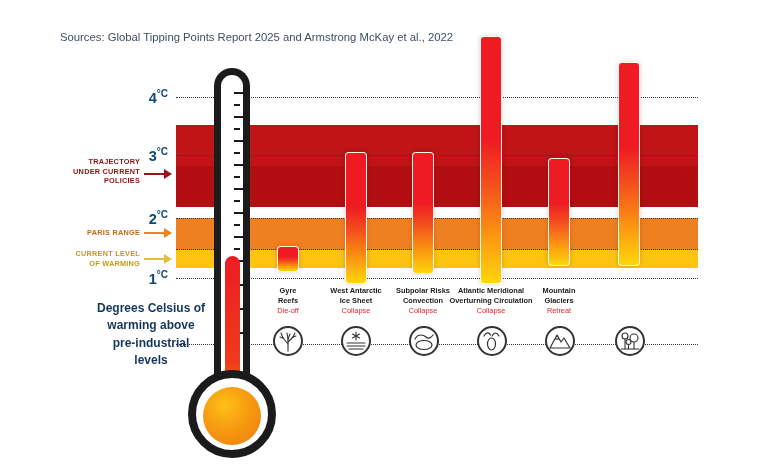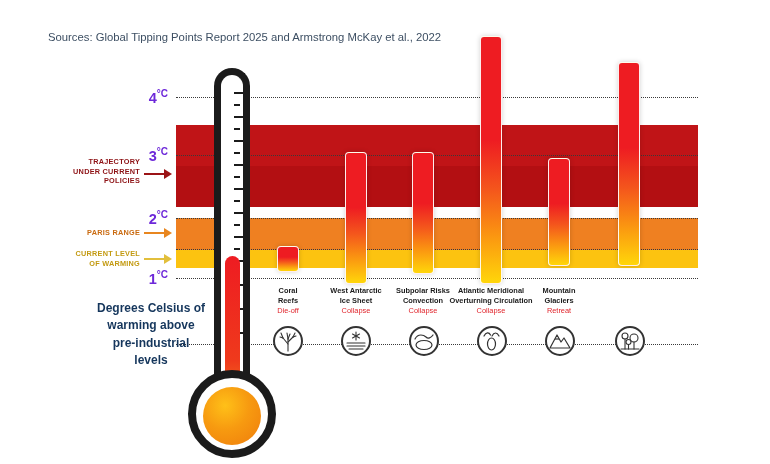--- a/index.html
+++ b/index.html
@@ -11,21 +11,21 @@
   }
   #root { position: relative; width: 770px; height: 464px; background: #fff; }
 
   
   .title {
     position: absolute; left: 48px; top: 10px;
     font-size: 13.2px; font-weight: bold; color: #15365c;
     letter-spacing: -0.1px; white-space: nowrap;
   }
   .subtitle {
-    position: absolute; left: 48px; top: 31px;
+    position: absolute; left: 60px; top: 31px;
     font-size: 11.3px; font-weight: normal; color: #3d4f63;
     white-space: nowrap;
   }
 
   
   .plot { position: absolute; left: 0; top: 0; width: 770px; height: 464px; }
 
   .band {
     position: absolute; left: 176px; width: 522px;
   }
@@ -35,21 +35,21 @@
   .band-yellow { top: 250px; height: 18px; background: #fcc310; }
 
   .gridline {
     position: absolute; left: 176px; width: 522px; height: 0;
     border-top: 1.4px dotted #3a3a3a;
   }
 
   
   .axis-lab {
     position: absolute; right: 0; width: 44px; text-align: right;
-    font-size: 14.5px; font-weight: bold; color: #6d28d9;
+    font-size: 14.5px; font-weight: bold; color: #0c4a6e;
     font-family: "Liberation Sans", sans-serif;
   }
   .axis-wrap { position: absolute; left: 108px; width: 60px; }
 
   .deg { font-size: 10px; vertical-align: super; }
 
   
   .annot {
     position: absolute; text-align: right;
     font-size: 7.3px; font-weight: bold; letter-spacing: 0.25px;
@@ -235,21 +235,21 @@
     </div>
 
     <div class="bar" id="bar0" style="left: 277px; top: 246px; height: 26px; background: linear-gradient(rgb(238, 28, 34) 0%, rgb(238, 28, 34) 42%, rgb(244, 86, 28) 62%, rgb(251, 154, 16) 82%, rgb(255, 214, 10) 100%);"></div>
     <div class="bar" id="bar1" style="left: 345px; top: 152px; height: 132px; background: linear-gradient(rgb(238, 28, 34) 0%, rgb(238, 28, 34) 42%, rgb(244, 86, 28) 62%, rgb(251, 154, 16) 82%, rgb(255, 214, 10) 100%);"></div>
     <div class="bar" id="bar2" style="left: 412px; top: 152px; height: 122px; background: linear-gradient(rgb(238, 28, 34) 0%, rgb(238, 28, 34) 42%, rgb(244, 86, 28) 62%, rgb(251, 154, 16) 82%, rgb(255, 214, 10) 100%);"></div>
     <div class="bar" id="bar3" style="left: 480px; top: 36px; height: 248px; background: linear-gradient(rgb(238, 28, 34) 0%, rgb(238, 28, 34) 42%, rgb(244, 86, 28) 62%, rgb(251, 154, 16) 82%, rgb(255, 214, 10) 100%);"></div>
     <div class="bar" id="bar4" style="left: 548px; top: 158px; height: 108px; background: linear-gradient(rgb(238, 28, 34) 0%, rgb(238, 28, 34) 42%, rgb(244, 86, 28) 62%, rgb(251, 154, 16) 82%, rgb(255, 214, 10) 100%);"></div>
     <div class="bar" id="bar5" style="left: 618px; top: 62px; height: 204px; background: linear-gradient(rgb(238, 28, 34) 0%, rgb(238, 28, 34) 42%, rgb(244, 86, 28) 62%, rgb(251, 154, 16) 82%, rgb(255, 214, 10) 100%);"></div>
 
     <div class="cat" style="left:236px; top:286px;">
-      <div class="nm">Coral</div>
+      <div class="nm">Gyre</div>
       <div class="nm">Reefs</div>
       <div class="ev">Die-off</div>
     </div>
     <div class="cat" style="left:304px; top:286px;">
       <div class="nm">West Antarctic</div>
       <div class="nm">Ice Sheet</div>
       <div class="ev">Collapse</div>
     </div>
     <div class="cat" style="left:371px; top:286px;">
       <div class="nm">Subpolar Risks</div>

